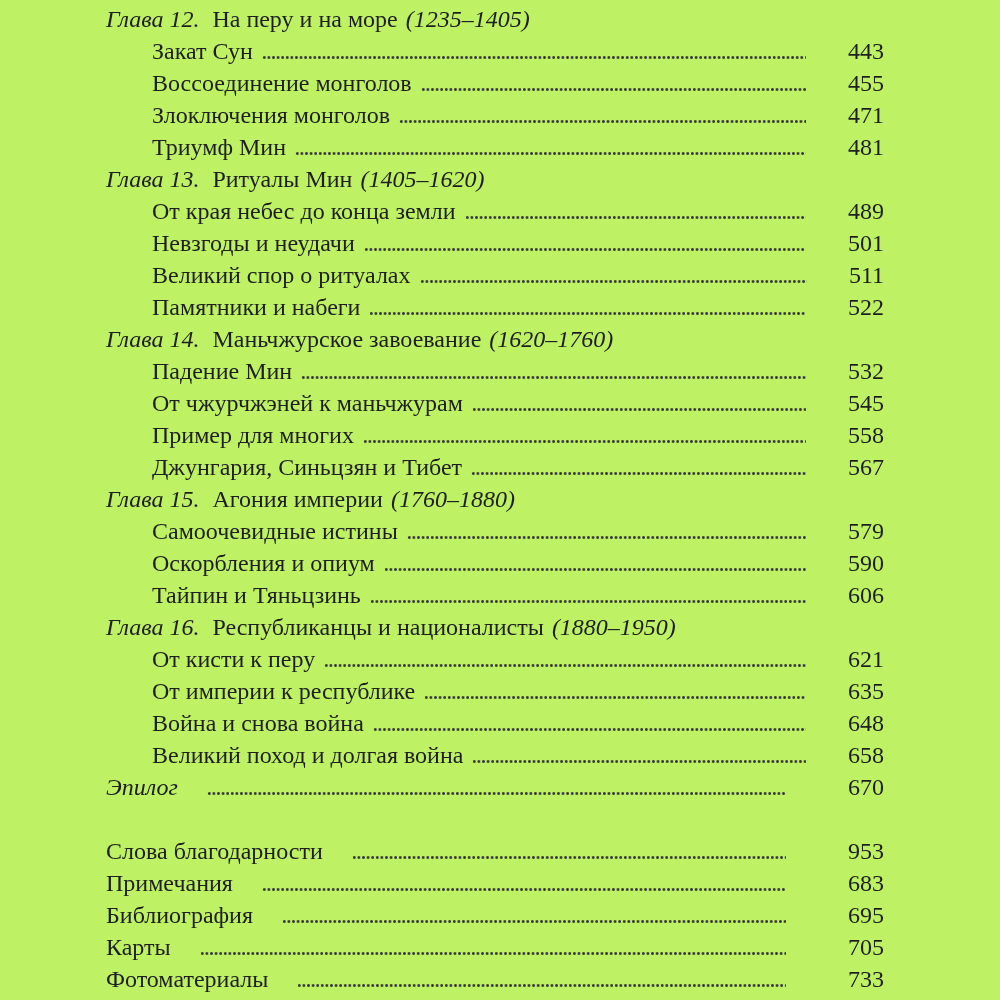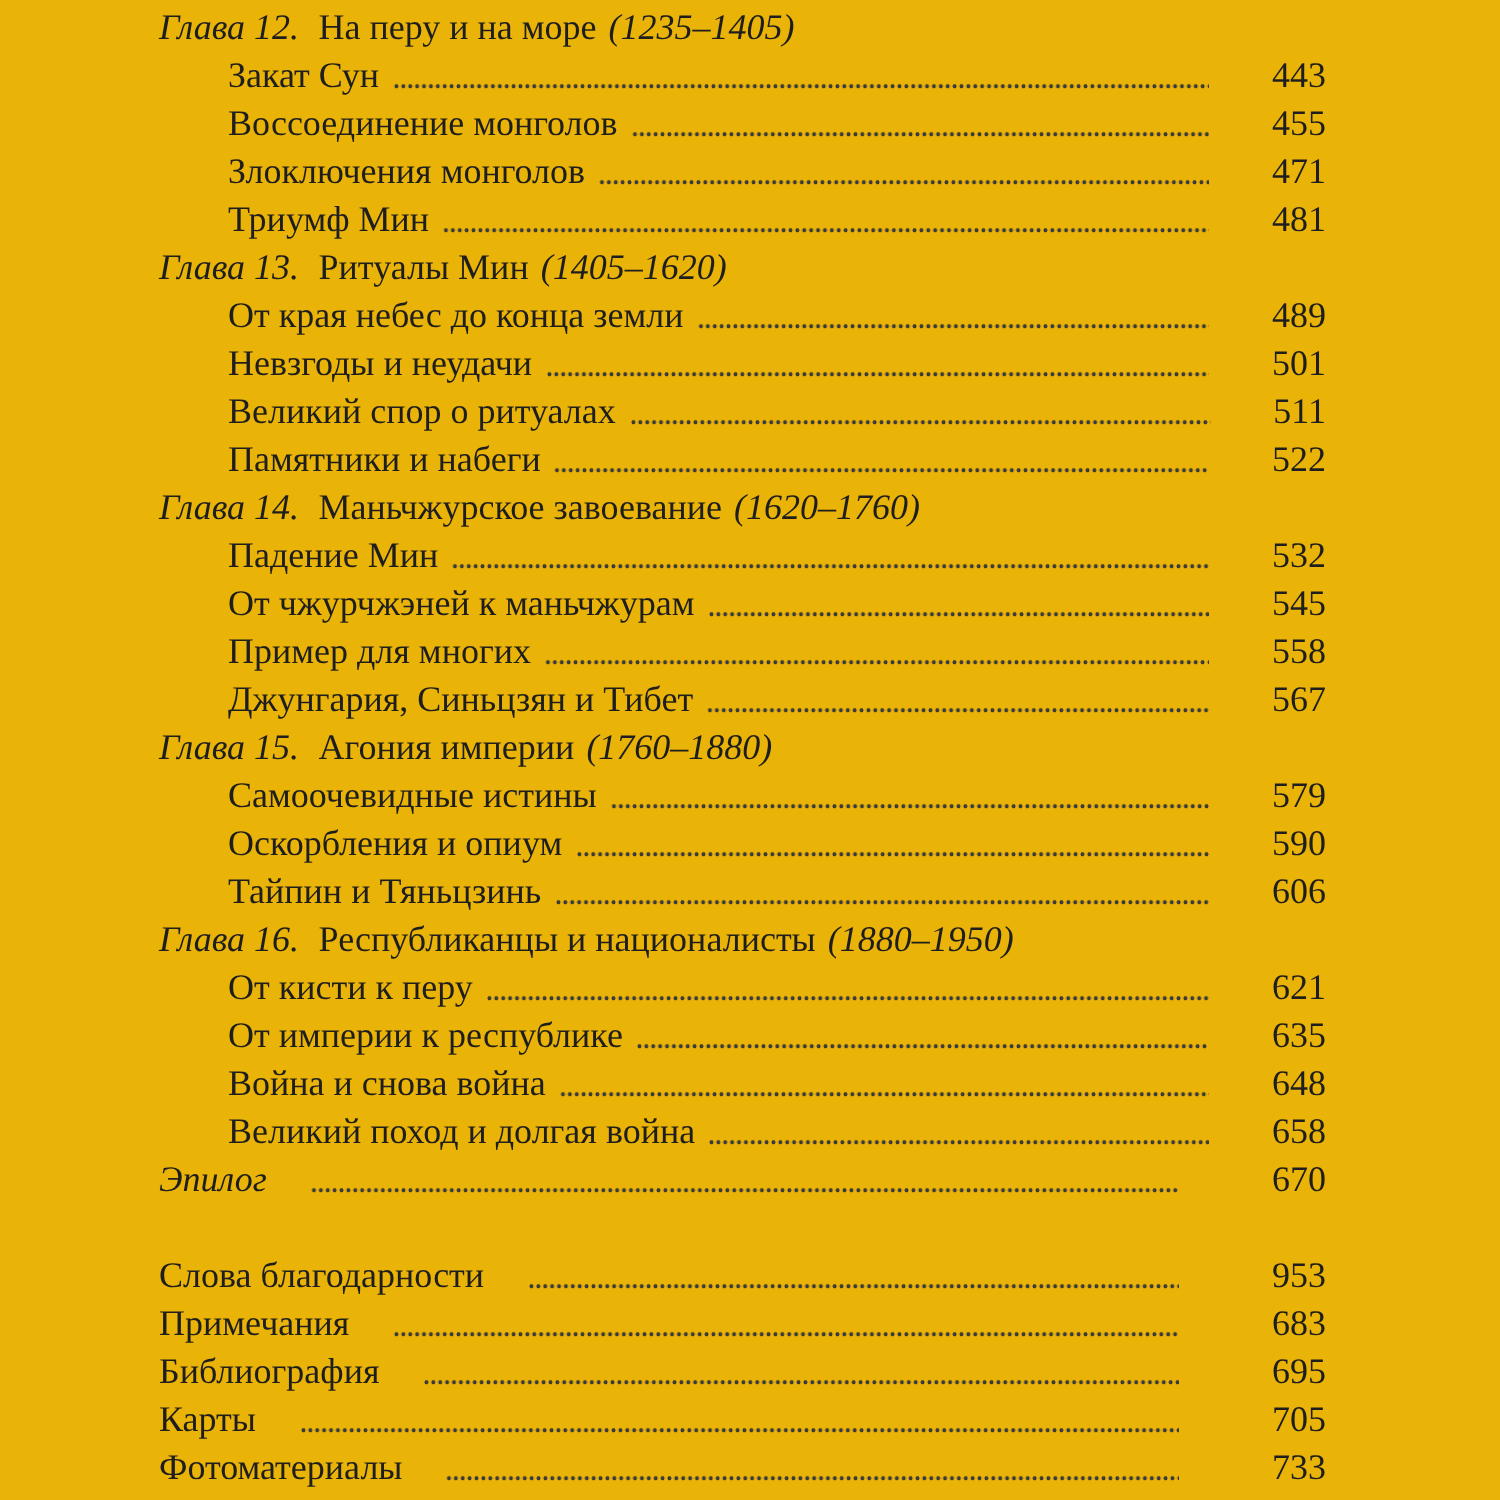--- a/index.html
+++ b/index.html
@@ -4,21 +4,21 @@
 <style>
   html, body {
     margin: 0;
     padding: 0;
     background: #ffffff;
   }
   .page {
     position: relative;
     width: 1000px;
     height: 1000px;
-    background: #eab308;
+    background: #bef264;
     box-sizing: border-box;
     padding: 3px 116px 0 106px;
     font-family: "Liberation Serif", "DejaVu Serif", serif;
     color: #1e1e1e;
     overflow: hidden;
   }
   .row {
     display: flex;
     align-items: baseline;
     height: 32px;

